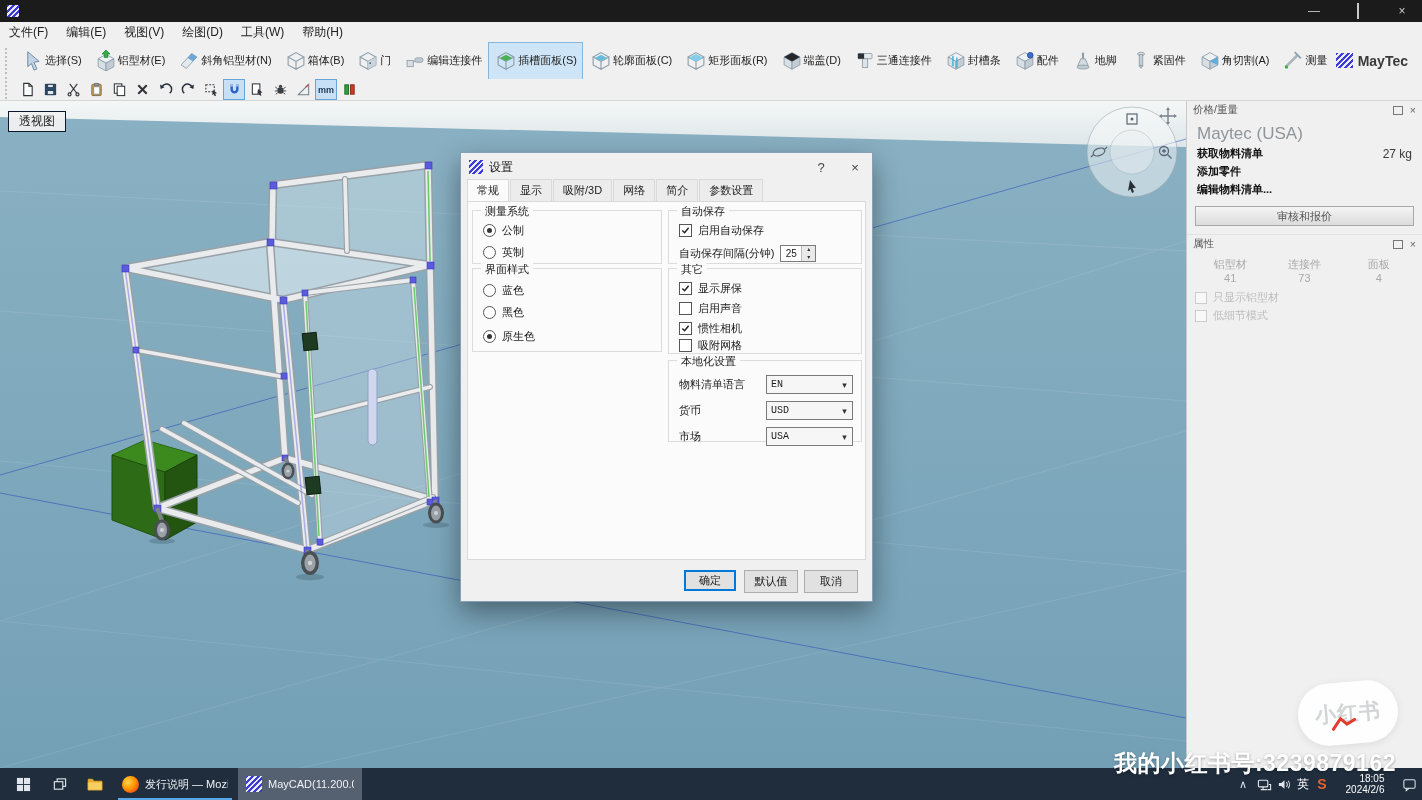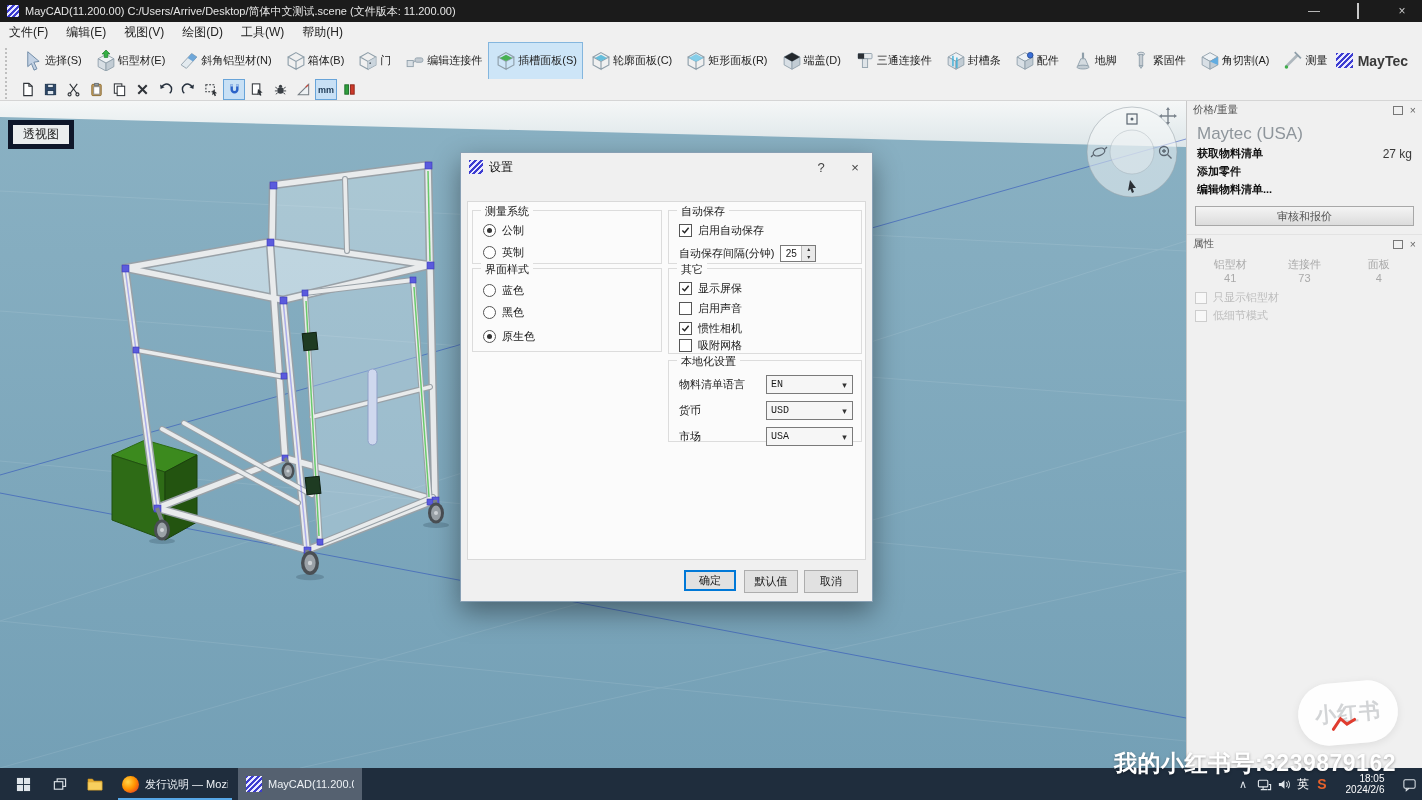--- a/index.html
+++ b/index.html
@@ -28,21 +28,21 @@
   #brand .hatch{width:17px;height:15px}
   
   #quickbar{left:0;top:79px;width:1422px;height:22px;background:#f0f0f0;border-bottom:1px solid #d5d5d5;
             display:flex;align-items:center;padding-left:4px;box-sizing:border-box;gap:1px}
   .qi{width:20px;height:19px;display:flex;align-items:center;justify-content:center;border:1px solid transparent}
   .qi svg{width:15px;height:15px;display:block}
   .qi.on{background:#c8e0f5;border-color:#68a4d9}
   .mmtext{font-size:9px;font-weight:bold;color:#1e3a55}
   
   #viewport{left:0;top:101px;width:1186px;height:667px}
-  #viewlabel{position:absolute;left:8px;top:19px;z-index:5;border:5px solid #0f172a;background:rgba(240,240,240,.95);
+  #viewlabel{position:absolute;left:8px;top:10px;z-index:5;border:1px solid #0f172a;background:rgba(240,240,240,.95);
              padding:1px 10px;font-size:12px;color:#222}
   
   #dlg{left:460px;top:152px;width:411px;height:448px;background:#f0f0f0;border:1px solid #88a0b4;
        box-shadow:0 10px 26px rgba(0,0,0,.4);z-index:20}
   #dlgtitle{height:28px;display:flex;align-items:center;font-size:12px;color:#111}
   #dlgtitle .hatch{width:14px;height:14px;margin:0 6px 0 8px}
   #dlgctrl{margin-left:auto;display:flex;align-items:center}
   #dlgctrl span{width:34px;text-align:center;font-size:13px;color:#444}
   #dtabs{display:flex;padding-left:6px;height:20px;align-items:flex-end}
   .dtab{font-size:11px;padding:3px 9px;border:1px solid #d9d9d9;border-bottom:none;background:#ececec;color:#222;margin-right:1px}
@@ -118,21 +118,20 @@
     </g>
     <g id="g-frame" fill="none" stroke="#8e9ea9" stroke-width="1.3">
       <path d="M12 3 L21 8 L12 13 L3 8 Z M3 8 L3 17 L12 22 L12 13 M12 22 L21 17 L21 8"></path>
     </g>
     <path id="g-check" d="M1.5 5 L4 7.5 L8.5 2" stroke="#222" stroke-width="1.6" fill="none"></path>
   </defs>
 </svg>
 
 <div id="titlebar" class="abs">
   <span class="hatch"></span>
-  <span>MayCAD(11.200.00) C:/Users/Arrive/Desktop/简体中文测试.scene (文件版本: 11.200.00)</span>
   <div id="wctrl">
     <span class="wbtn">—</span>
     <span class="wbtn"><span id="maxbox"></span></span>
     <span class="wbtn">×</span>
   </div>
 </div>
 
 <div id="menubar" class="abs">
   <span>文件(F)</span>
   <span>编辑(E)</span>
@@ -500,20 +499,28 @@
 
 <div id="dlg" class="abs">
   <div id="dlgtitle">
     <span class="hatch"></span>
     <span>设置</span>
     <div id="dlgctrl">
       <span>?</span>
       <span>×</span>
     </div>
   </div>
+  <div id="dtabs">
+    <span class="dtab act">常规</span>
+    <span class="dtab">显示</span>
+    <span class="dtab">吸附/3D</span>
+    <span class="dtab">网络</span>
+    <span class="dtab">简介</span>
+    <span class="dtab">参数设置</span>
+  </div>
   <div id="dpage">
 
     <div class="gb" style="left:4px;top:8px;width:188px;height:52px">
       <span class="lg">测量系统</span>
       <div class="row" style="margin-top:12px">
         <span class="rad on">
             <span class="dot"></span>
           </span>
         <span>公制</span>
       </div>

